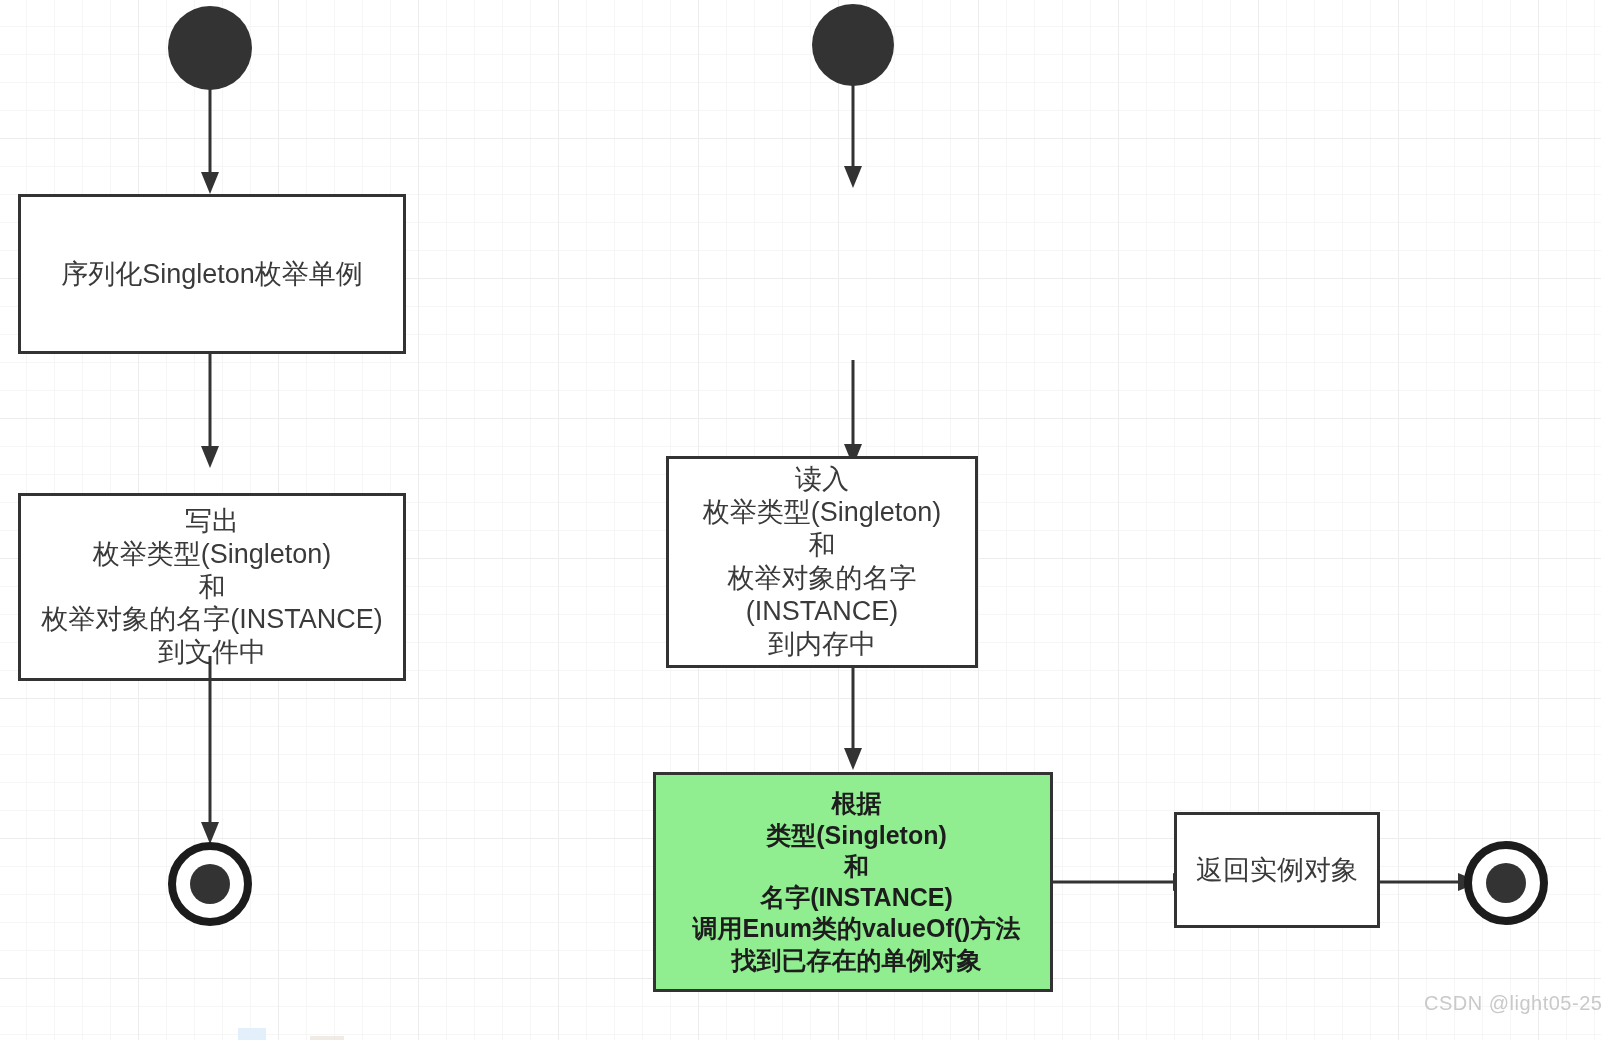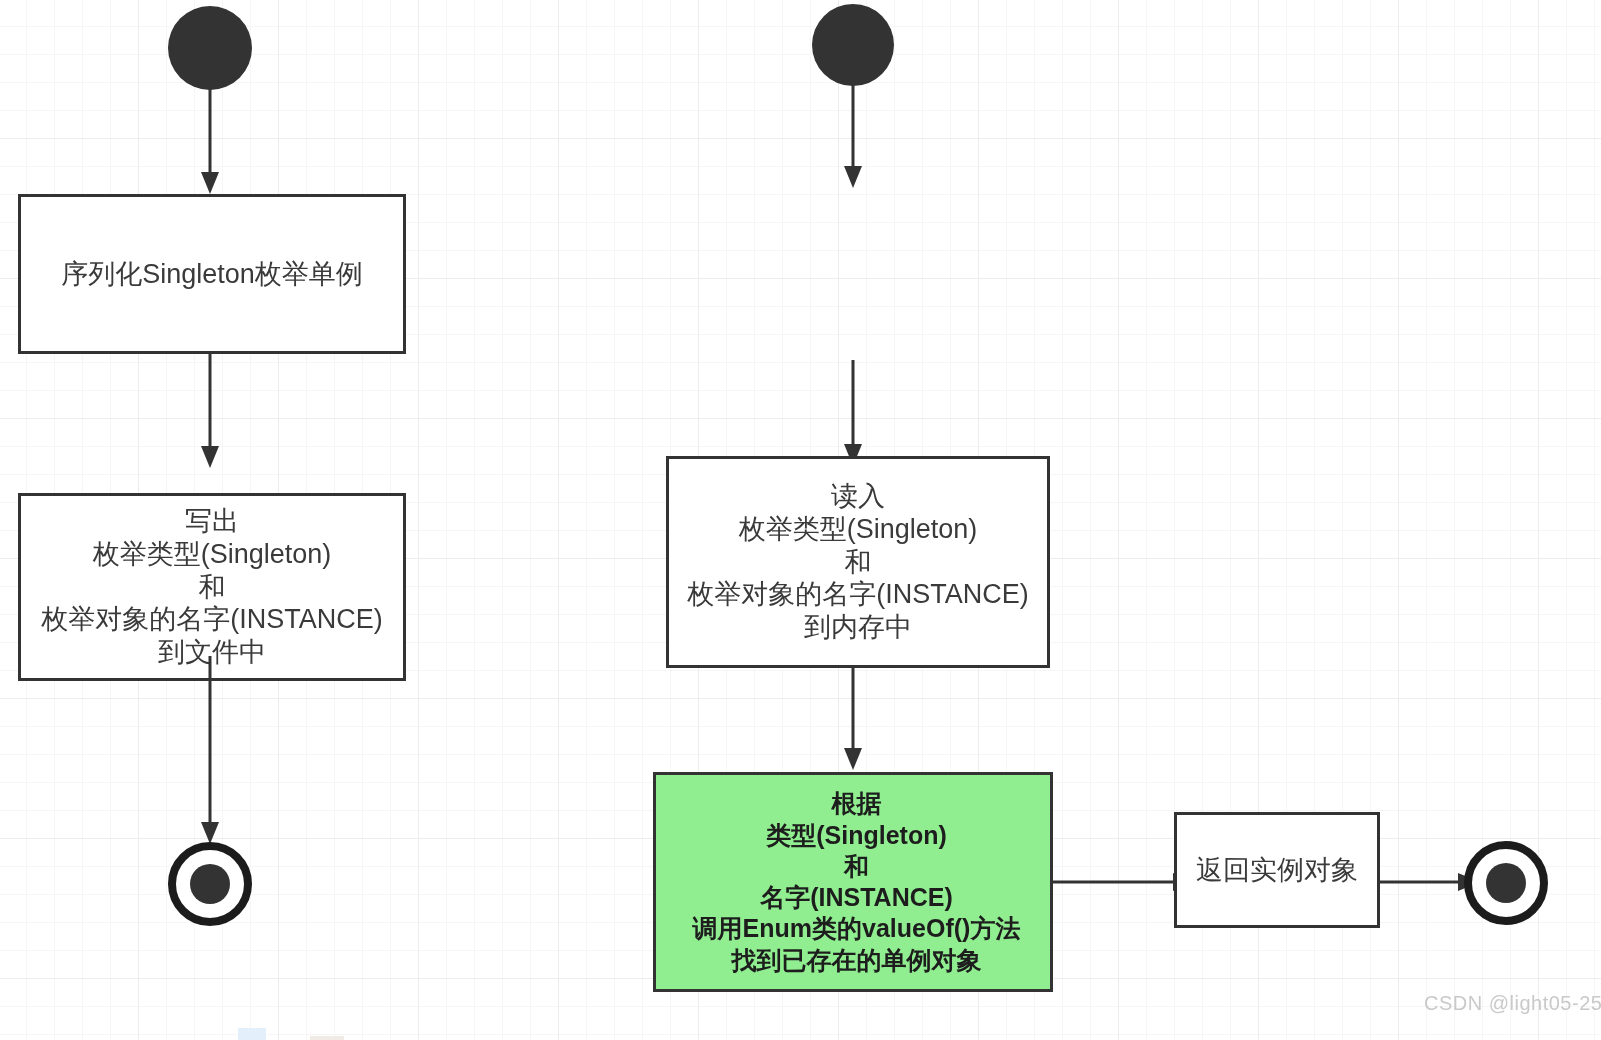--- a/index.html
+++ b/index.html
@@ -139,21 +139,21 @@
   </div>
 
 
   <div class="conn" style="left:833px; top:360px; width:40px; height:110px;">
     <svg width="40" height="110" viewBox="0 0 40 110">
       <line x1="20" y1="0" x2="20" y2="92" stroke="#333333" stroke-width="3"></line>
       <polygon points="20,106 11,84 29,84" fill="#333333"></polygon>
     </svg>
   </div>
 
-  <div class="node-box" style="left:666px; top:456px; width:384px; height:212px;">读入
+  <div class="node-box" style="left:666px; top:456px; width:312px; height:212px;">读入
 枚举类型(Singleton)
 和
 枚举对象的名字(INSTANCE)
 到内存中</div>
 
   <div class="conn" style="left:833px; top:668px; width:40px; height:106px;">
     <svg width="40" height="106" viewBox="0 0 40 106">
       <line x1="20" y1="0" x2="20" y2="88" stroke="#333333" stroke-width="3"></line>
       <polygon points="20,102 11,80 29,80" fill="#333333"></polygon>
     </svg>

